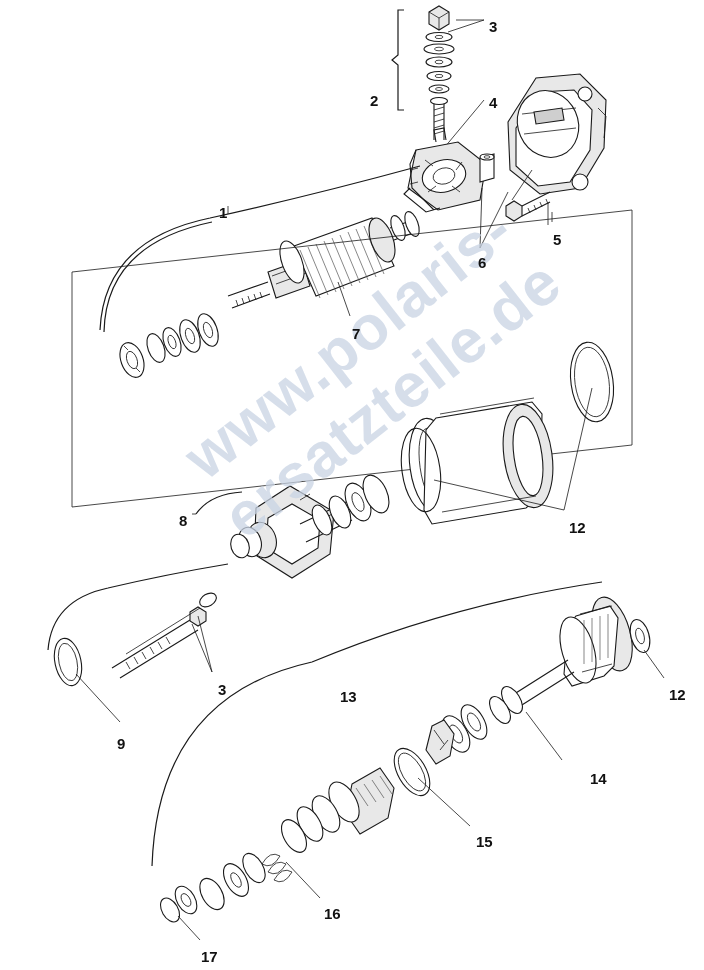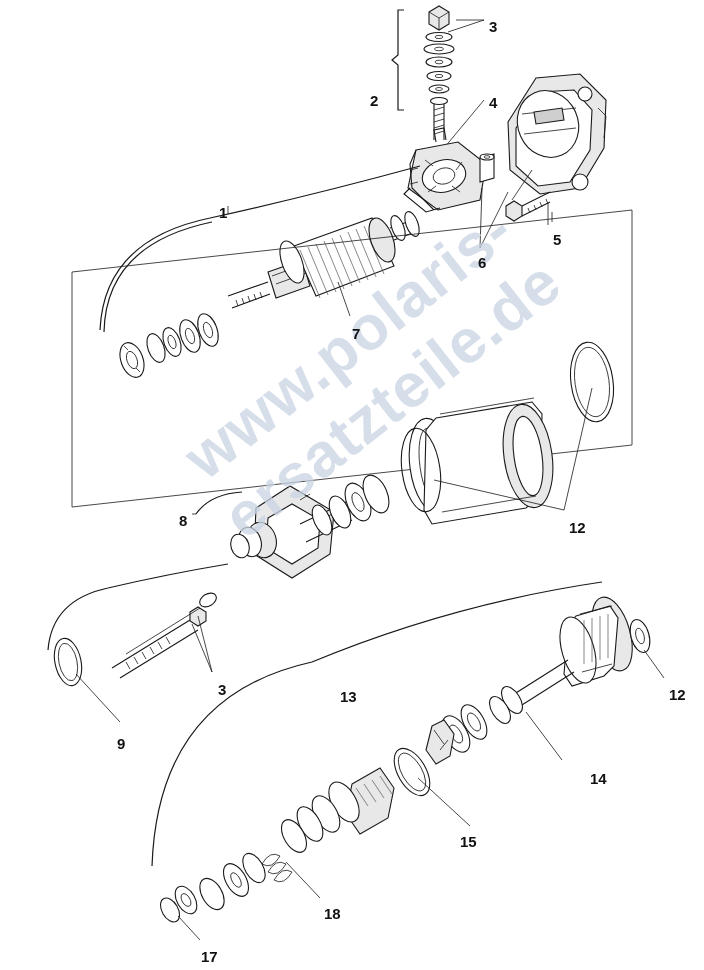--- a/index.html
+++ b/index.html
@@ -295,17 +295,17 @@
   <div class="callout" style="left:553px; top:231px;">5</div>
   <div class="callout" style="left:478px; top:254px;">6</div>
   <div class="callout" style="left:352px; top:325px;">7</div>
   <div class="callout" style="left:179px; top:512px;">8</div>
   <div class="callout" style="left:117px; top:735px;">9</div>
   <div class="callout" style="left:218px; top:681px;">3</div>
   <div class="callout" style="left:340px; top:688px;">13</div>
   <div class="callout" style="left:569px; top:519px;">12</div>
   <div class="callout" style="left:669px; top:686px;">12</div>
   <div class="callout" style="left:566px; top:770px;margin-left:24px;">14</div>
-  <div class="callout" style="left:460px; top:833px;">15</div>
-  <div class="callout" style="left:324px; top:905px;">18</div>
+  <div class="callout" style="left:476px; top:833px;">15</div>
+  <div class="callout" style="left:324px; top:905px;">16</div>
   <div class="callout" style="left:201px; top:948px;">17</div>
 
 </div>
 
 </body></html>

